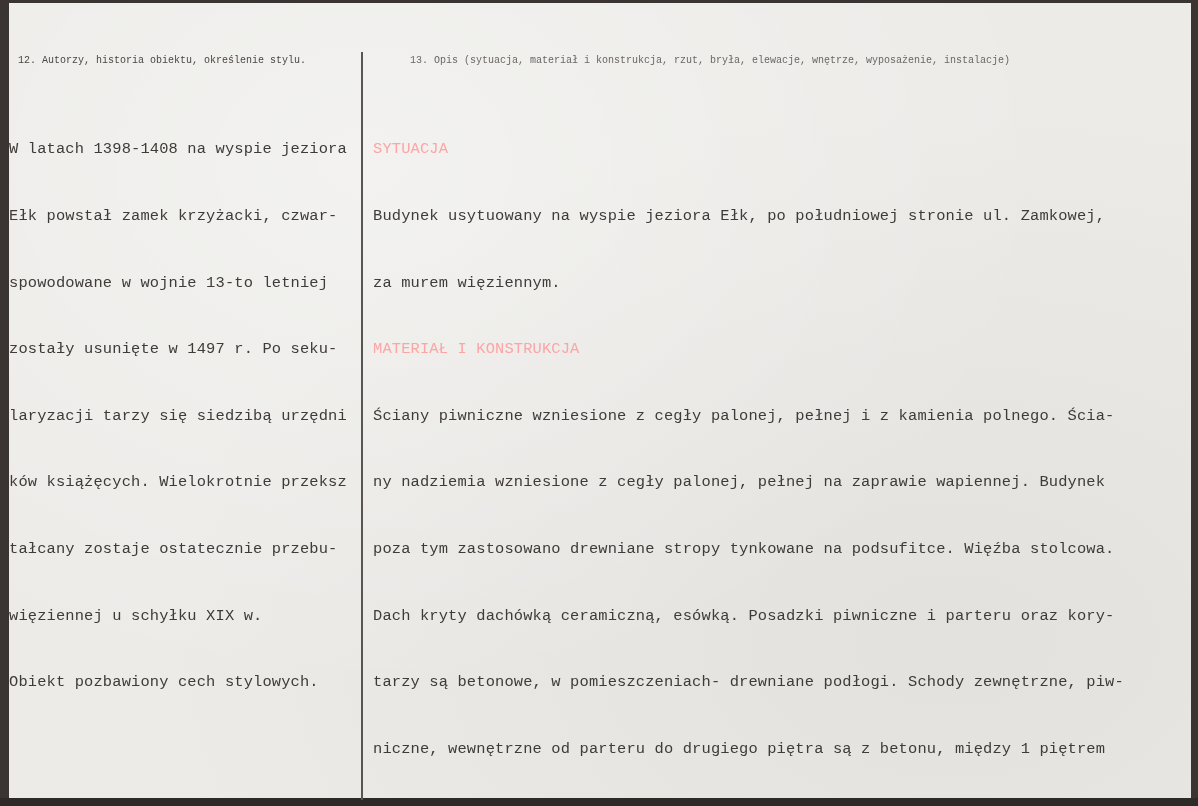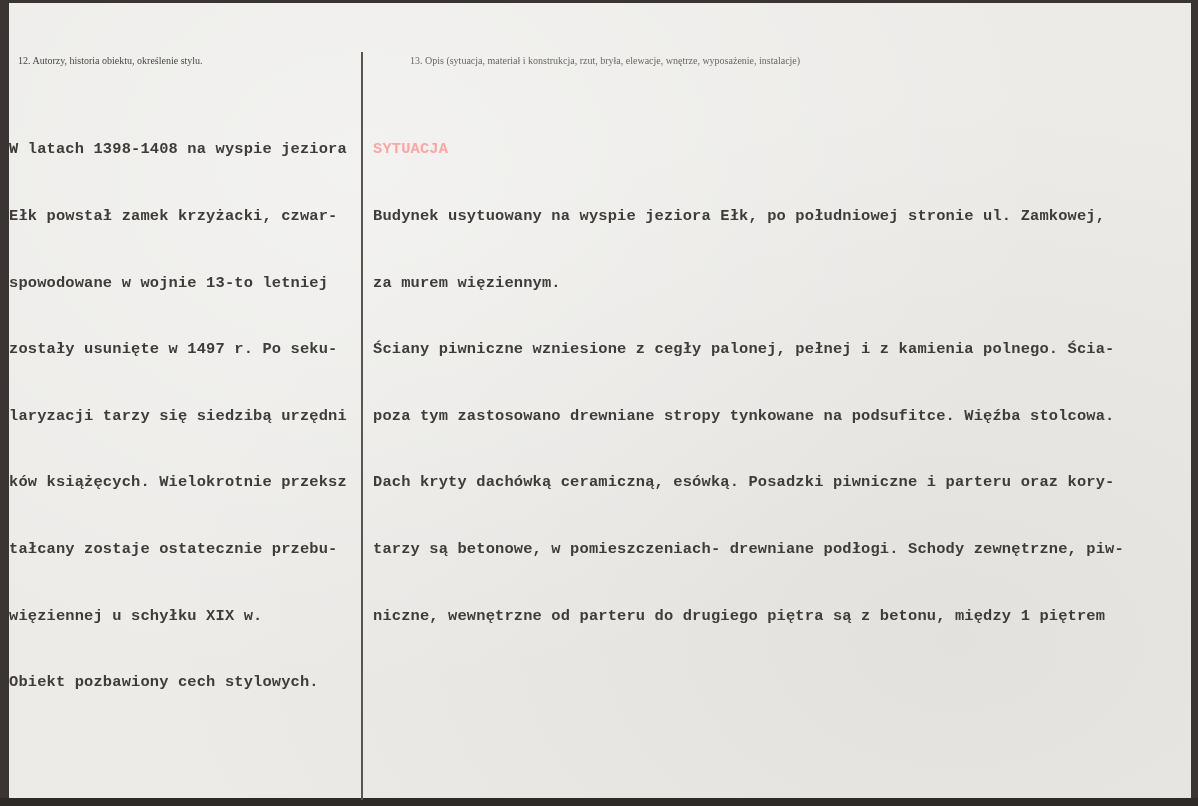--- a/index.html
+++ b/index.html
@@ -18,37 +18,37 @@
     .bottom-shadow {
       position: absolute; left: 0; bottom: 0; width: 1198px; height: 8px;
       background: #2e2a28;
     }
     .divider {
       position: absolute; left: 361px; top: 52px; width: 2px; height: 748px;
       background: #5b5552;
     }
     .hdr {
       position: absolute; top: 55px;
-      font-family: Liberation Serif, serif;
+      font-family: Liberation Mono, monospace;
       font-size: 10px; color: #4a4644;
       white-space: nowrap;
     }
     .hdr-left { left: 18px; }
     .hdr-right { left: 404px; color: #6a6663; margin-left: 6px; }
     .typed {
       position: absolute;
       font-family: "Liberation Mono", "DejaVu Sans Mono", monospace;
       font-size: 15.4px; line-height: 22.2px;
       color: #3f3b39;
       white-space: pre;
       letter-spacing: 0.15px;
     }
     .col-left { left: 9px; top: 94px; width: 352px; overflow: hidden; }
     .col-right { left: 373px; top: 94px; }
-    .line { display: block; height: 22.2px; font-weight: bold; }
+    .line { display: block; height: 22.2px; }
     .heading { color: #fca5a5; }
   </style>
 </head>
 <body>
 
 <div class="sheet"></div>
 <div class="bottom-shadow"></div>
 <div class="divider"></div>
 
 <div class="hdr hdr-left">12. Autorzy, historia obiektu, określenie stylu.</div>
@@ -63,21 +63,23 @@
   <span class="line">ków książęcych. Wielokrotnie przeksz</span>
   <span class="line">tałcany zostaje ostatecznie przebu-</span>
   <span class="line">więziennej u schyłku XIX w.</span>
   <span class="line">Obiekt pozbawiony cech stylowych.</span>
 </div>
 
 <div class="typed col-right">
   <span class="line heading">SYTUACJA</span>
   <span class="line">Budynek usytuowany na wyspie jeziora Ełk, po południowej stronie ul. Zamkowej,</span>
   <span class="line">za murem więziennym.</span>
+  <span class="line heading">MATERIAŁ I KONSTRUKCJA</span>
   <span class="line">Ściany piwniczne wzniesione z cegły palonej, pełnej i z kamienia polnego. Ścia-</span>
+  <span class="line">ny nadziemia wzniesione z cegły palonej, pełnej na zaprawie wapiennej. Budynek</span>
   <span class="line">poza tym zastosowano drewniane stropy tynkowane na podsufitce. Więźba stolcowa.</span>
   <span class="line">Dach kryty dachówką ceramiczną, esówką. Posadzki piwniczne i parteru oraz kory-</span>
   <span class="line">tarzy są betonowe, w pomieszczeniach- drewniane podłogi. Schody zewnętrzne, piw-</span>
   <span class="line">niczne, wewnętrzne od parteru do drugiego piętra są z betonu, między 1 piętrem</span>
   
   
   
   
   
   

